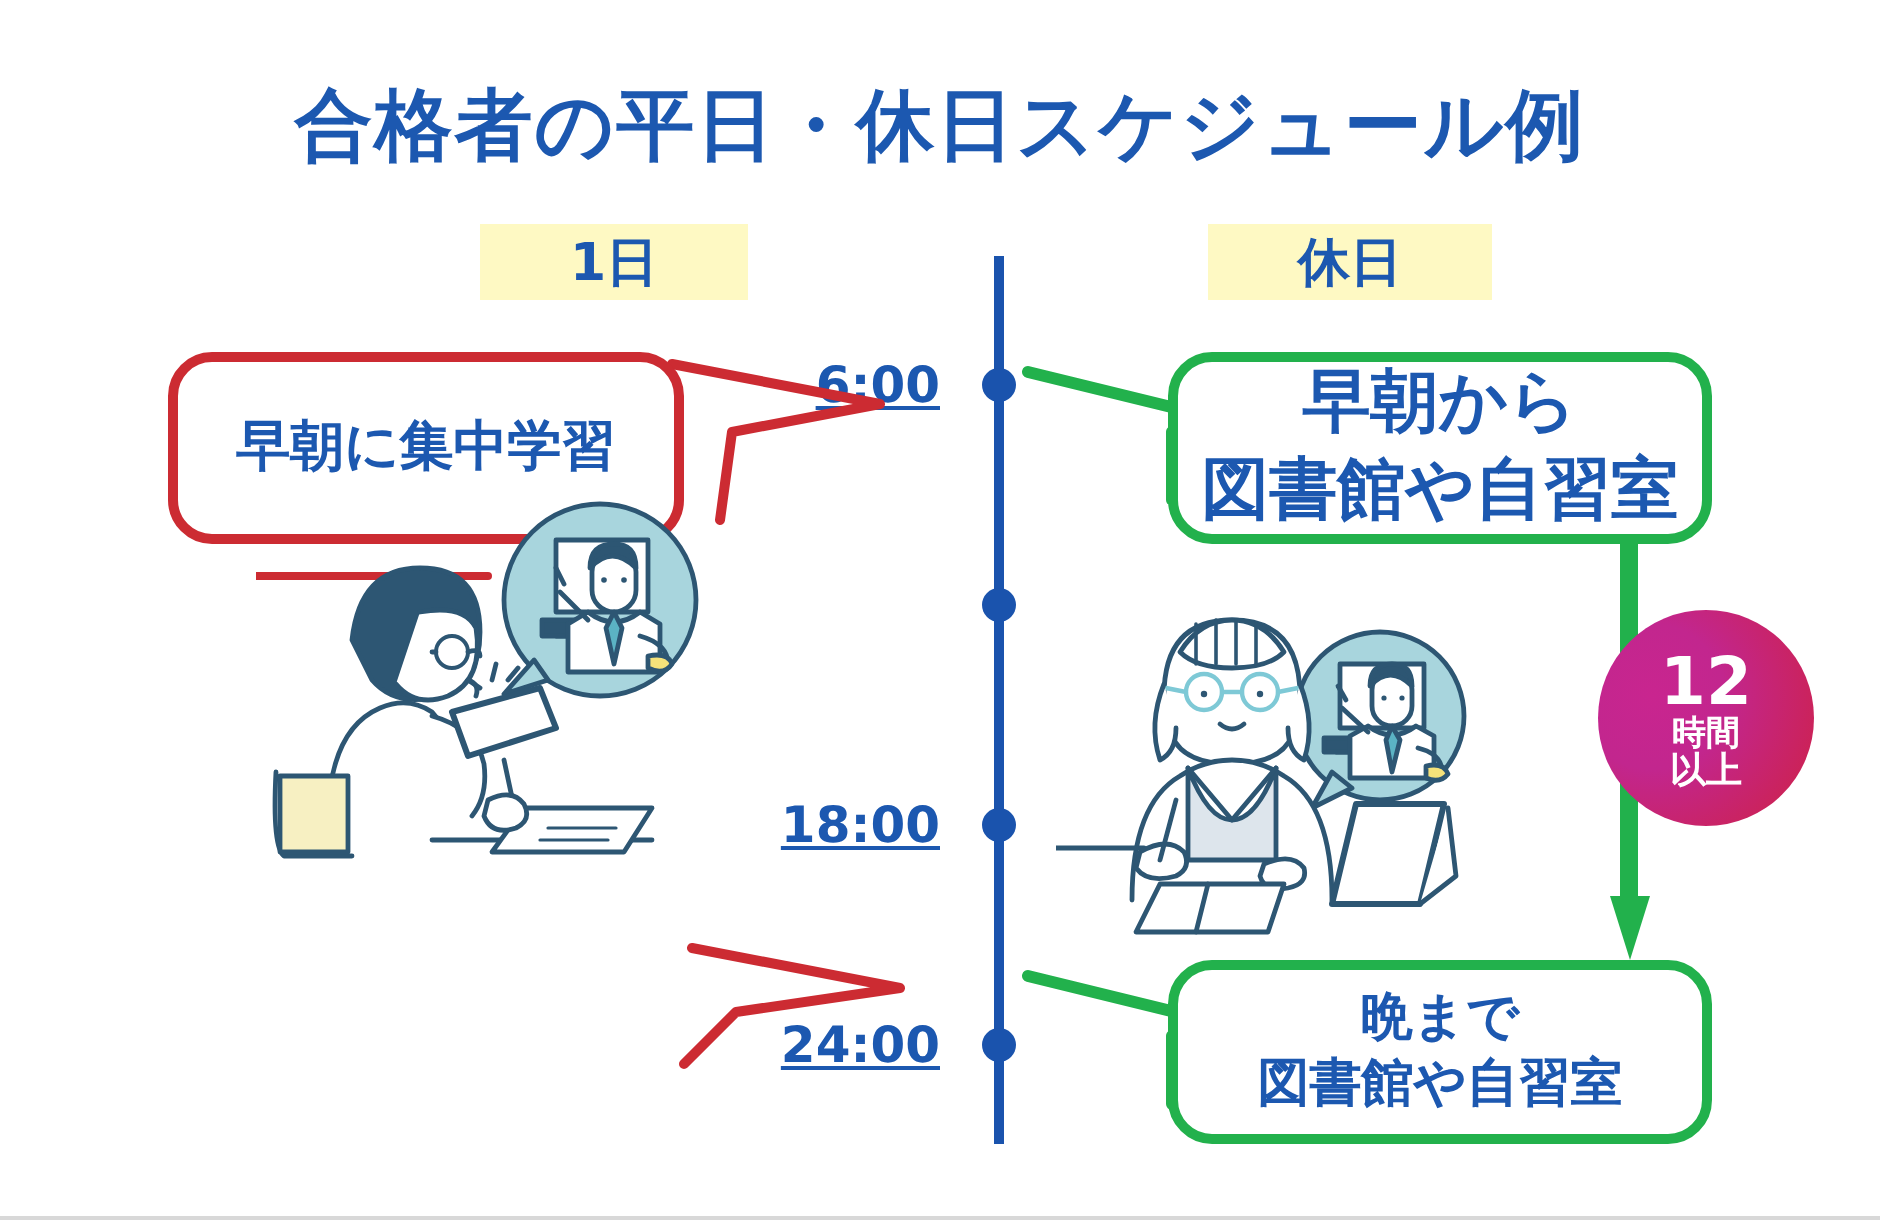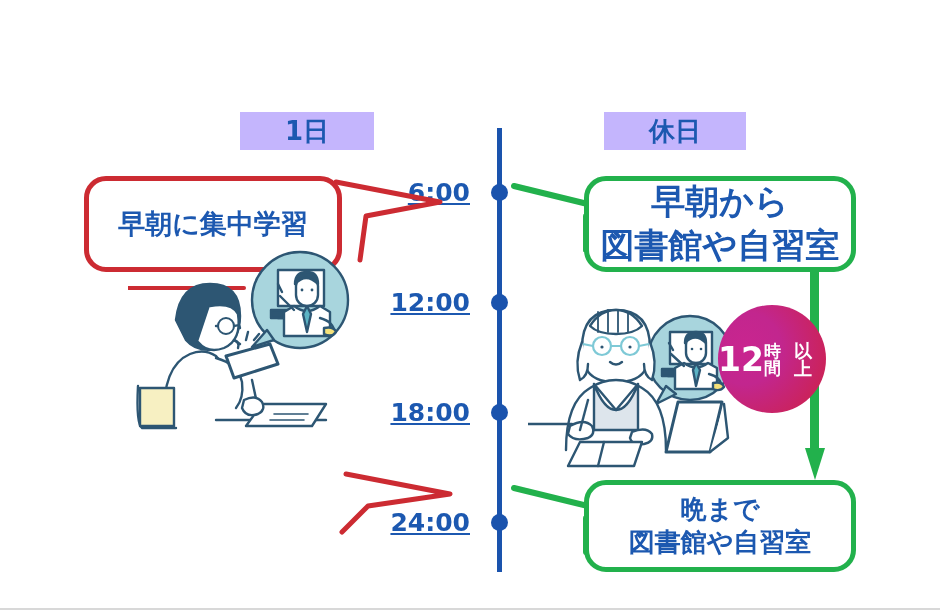--- a/index.html
+++ b/index.html
@@ -29,21 +29,21 @@
     font-weight: bold;
     color: #1c58b0;
     letter-spacing: 1px;
     white-space: nowrap;
   }
 
   
   .col-chip {
     position: absolute;
     height: 38px;
-    background: #c4b5fd;
+    background: #fef9c3;
     color: #1c58b0;
     font-size: 26px;
     font-weight: bold;
     display: flex;
     align-items: center;
     justify-content: center;
   }
   #chip-weekday { left: 240px; top: 112px; width: 134px; }
   #chip-holiday { left: 604px; top: 112px; width: 142px; }
 
@@ -102,29 +102,29 @@
   #bubble-morning-study { left: 84px; top: 176px; width: 258px; height: 96px; font-size: 27px; text-align: center; }
   #bubble-night-study   { left: 84px; top: 437px; width: 268px; height: 98px; font-size: 27px; }
   #bubble-library-am    { left: 584px; top: 176px; width: 272px; height: 96px; font-size: 34px; }
   #bubble-library-pm    { left: 584px; top: 480px; width: 272px; height: 92px; font-size: 26px; }
 
   .tail { position: absolute; z-index: 4; }
 
   
   #badge-hours {
     position: absolute;
-    left: 718px;
+    left: 799px;
     top: 305px;
     width: 108px;
     height: 108px;
     border-radius: 50%;
     background: radial-gradient(circle at 25% 40%, #c9258f 0%, #c2268e 35%, #cc2254 85%, #cf2148 100%);
     color: #ffffff;
     display: flex;
-    flex-direction: row;
+    flex-direction: column;
     align-items: center;
     justify-content: center;
     z-index: 8;
     line-height: 1.0;
   }
   #badge-number { font-size: 33px; font-weight: bold; letter-spacing: 0px; }
   #badge-unit { font-size: 17px; font-weight: bold; margin-top: 2px; }
   #badge-suffix { font-size: 18px; font-weight: bold; margin-top: 1px; }
 
   
@@ -139,40 +139,38 @@
 
   
   #illo-left  { position: absolute; left: 128px; top: 248px; width: 232px; height: 186px; z-index: 6; }
   #illo-right { position: absolute; left: 528px; top: 292px; width: 226px; height: 182px; z-index: 6; }
 </style>
 </head>
 <body>
 
 <div id="root">
 
+  <div id="title">合格者の平日・休日スケジュール例</div>
 
   <div class="col-chip" id="chip-weekday">
     <span>1日</span>
   </div>
   <div class="col-chip" id="chip-holiday">
     <span>休日</span>
   </div>
 
   <div id="timeline-axis"></div>
 
   <div class="tick-dot" style="top:184px"></div>
   <div class="tick-dot" style="top:294px"></div>
   <div class="tick-dot" style="top:404px"></div>
   <div class="tick-dot" style="top:514px"></div>
 
   <div class="tick-label-wrap" style="top:178px">
     <div class="tick-label">6:00</div>
-  </div>
-  <div class="tick-label-wrap" style="top:288px">
-    <div class="tick-label">12:00</div>
   </div>
   <div class="tick-label-wrap" style="top:398px">
     <div class="tick-label">18:00</div>
   </div>
   <div class="tick-label-wrap" style="top:508px">
     <div class="tick-label">24:00</div>
   </div>
 
   <svg class="tail" style="left:330px; top:176px; width:120px; height:90px;" viewBox="0 0 120 90">
     <path d="M 6 6 L 110 26 L 36 40 L 30 84" fill="none" stroke="#cc2b32" stroke-width="5" stroke-linecap="round" stroke-linejoin="round"></path>

